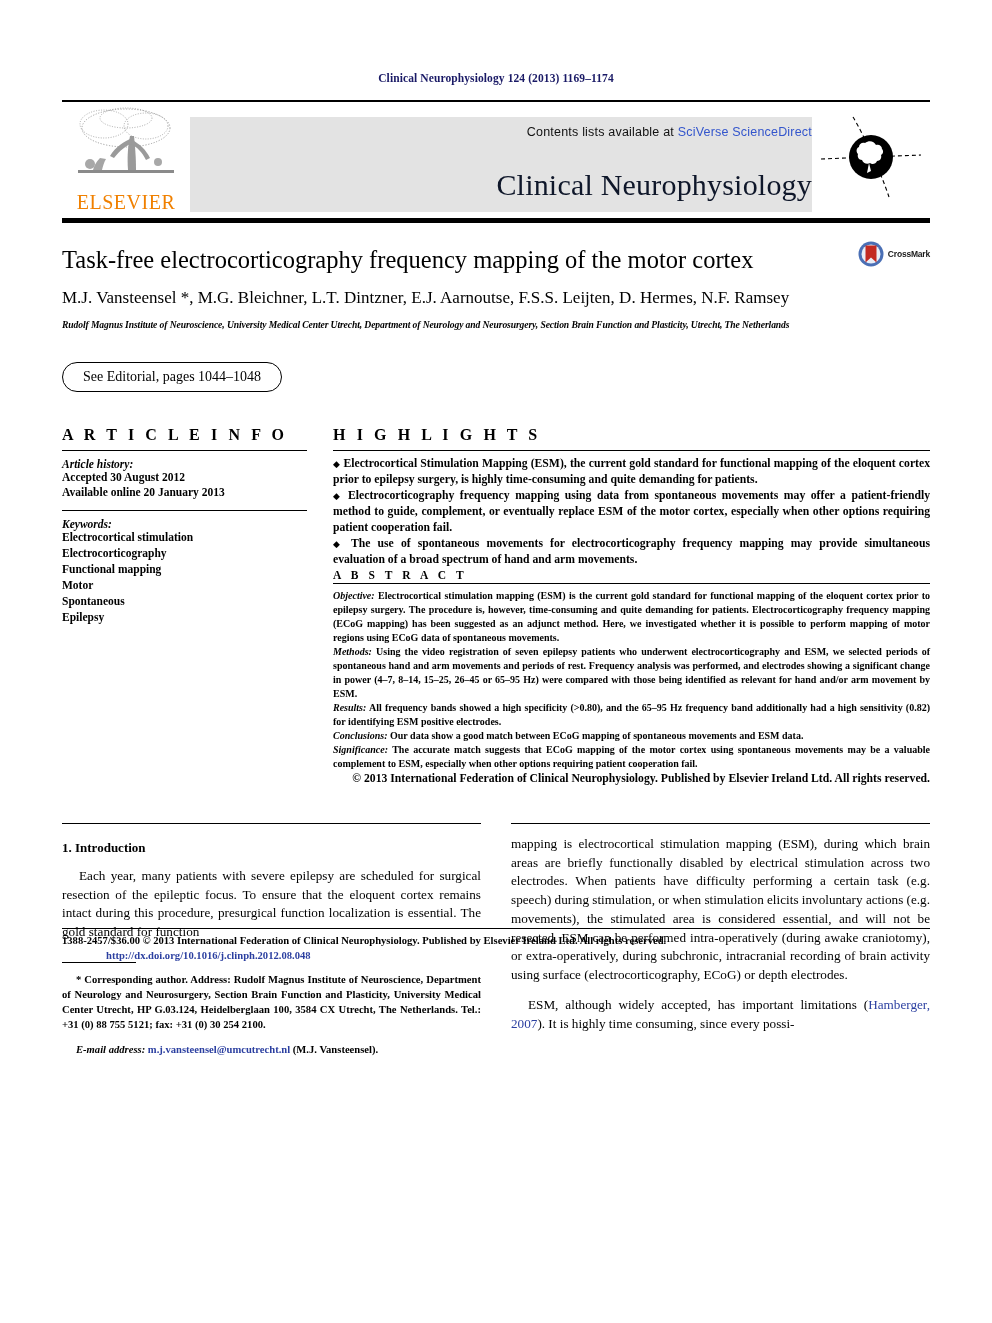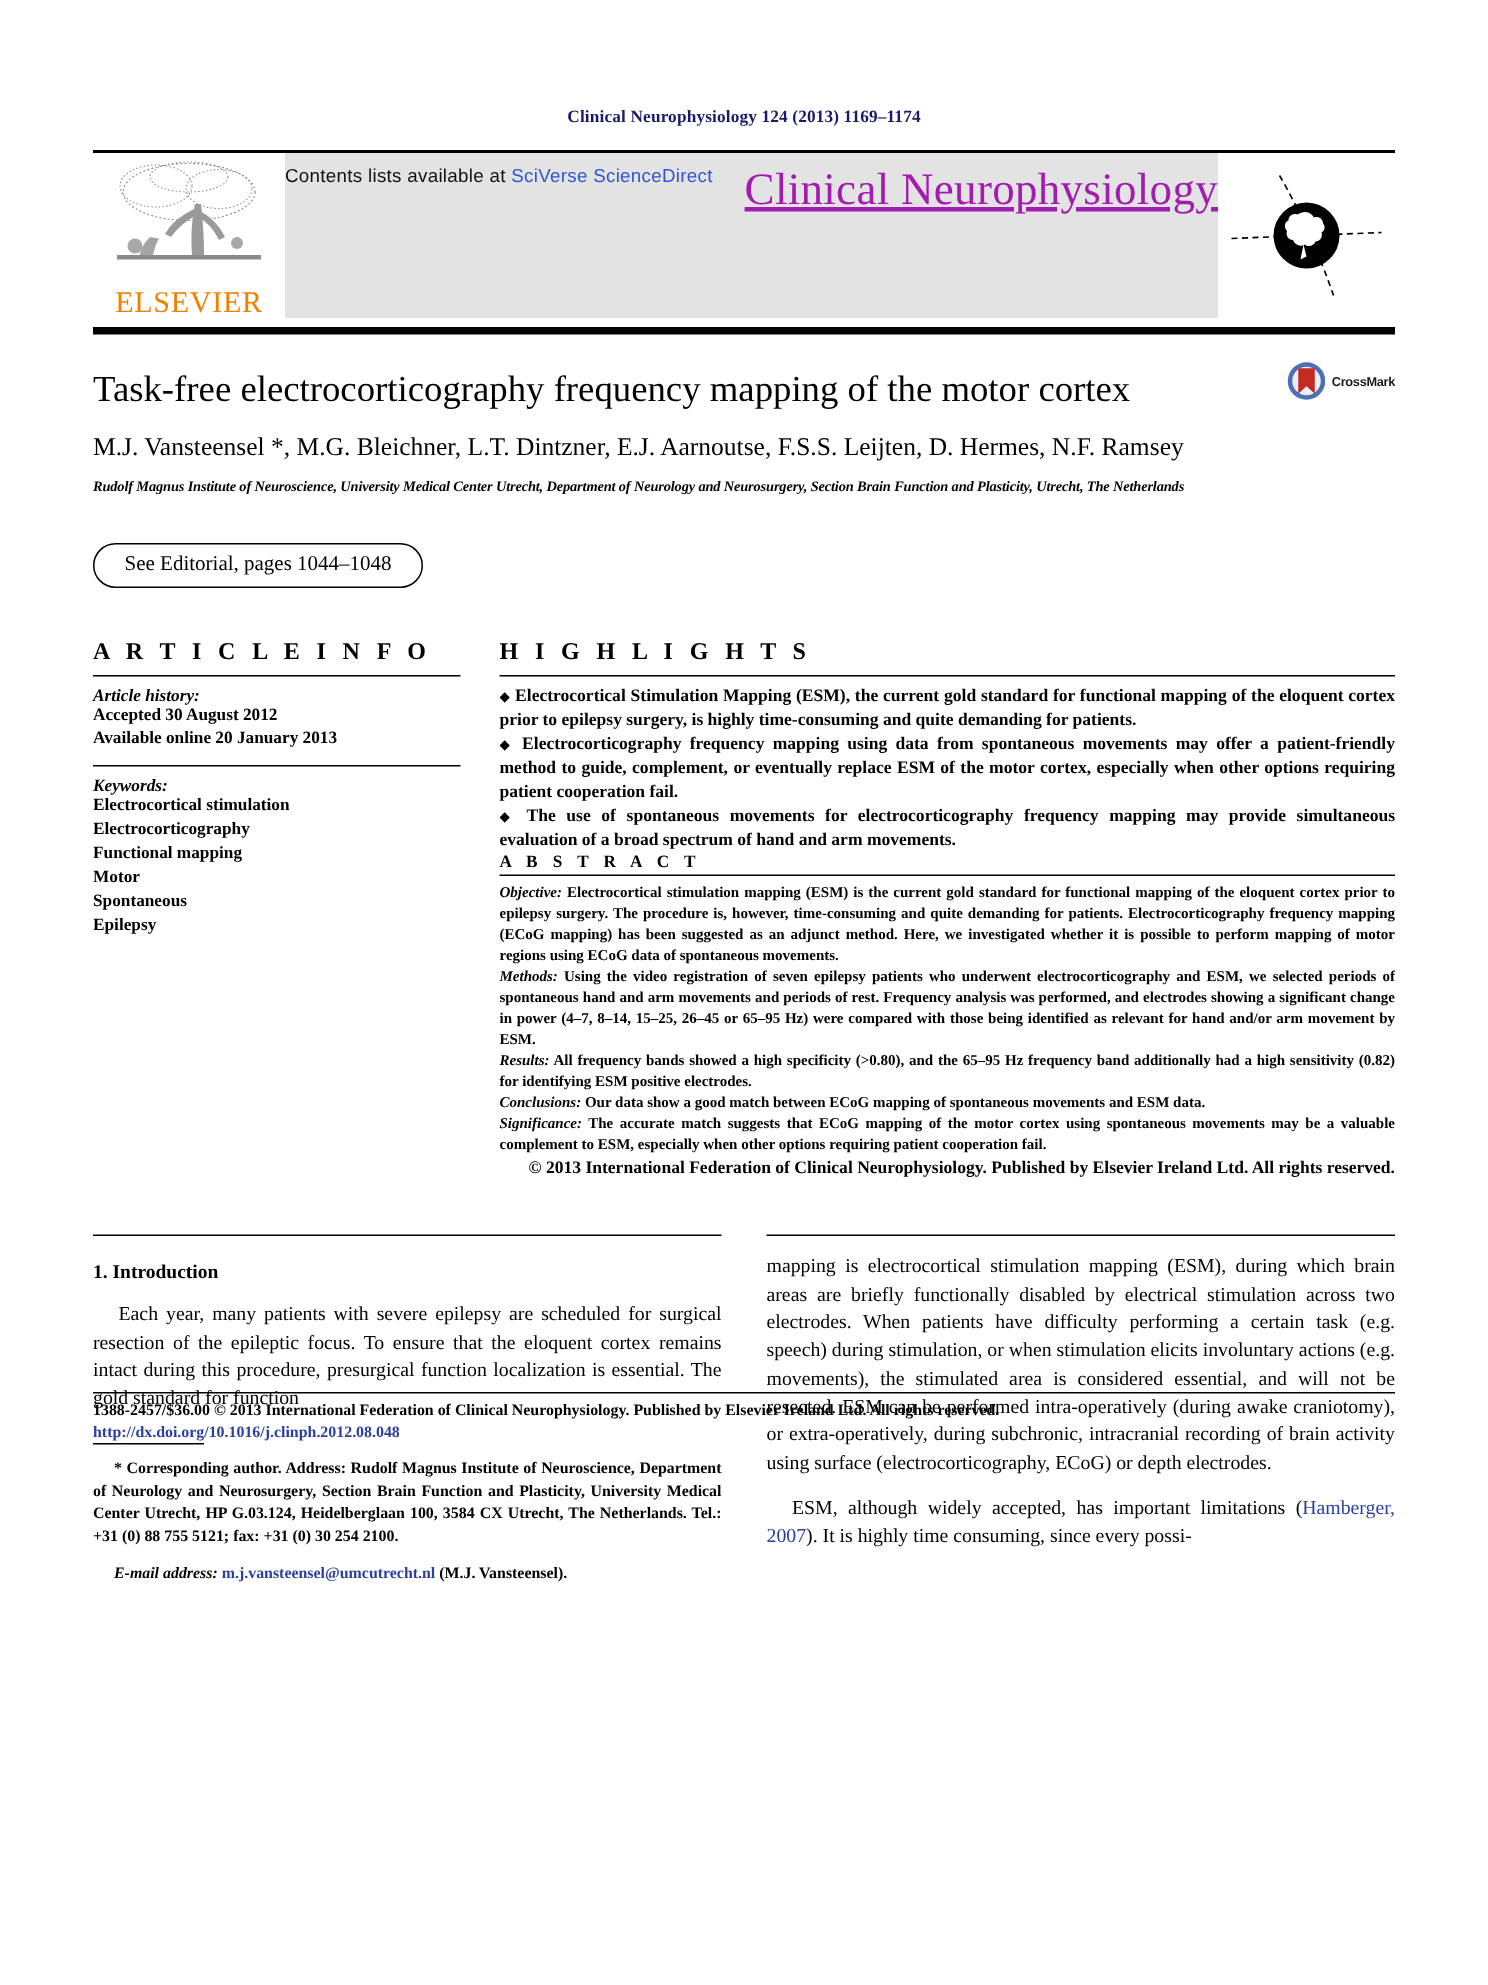--- a/index.html
+++ b/index.html
@@ -56,39 +56,39 @@
     font-size: 20px;
     color: #f08000;
     letter-spacing: 0.5px;
     line-height: 1;
     margin-top: 1px;
   }
   .journal-band {
     flex: 1 1 auto;
     background: #e3e3e3;
     display: flex;
-    flex-direction: row;
-    align-items: flex-start;
+    flex-direction: column;
+    align-items: flex-end;
     justify-content: space-between;
     padding: 8px 0 10px 0;
     box-sizing: border-box;
+    margin-top: 15px;
   }
   .contents-line {
     font-family: "Liberation Sans", sans-serif;
     font-size: 12.5px;
     color: #111;
     letter-spacing: 0.2px;
   }
   .contents-line .sd-link { color: #3355cc; }
   .journal-name {
     font-family: "Liberation Serif", serif;
     font-size: 30px;
-    color: #a21caf;
+    color: #0f172a;
     letter-spacing: 0.2px;
-    text-decoration: underline;
   }
   .homepage-line {
     font-family: "Liberation Sans", sans-serif;
     font-size: 11.5px;
     letter-spacing: 1.6px;
     color: #111;
   }
   .journal-mark {
     width: 118px;
     flex: 0 0 118px;
@@ -278,20 +278,21 @@
   .issn-line {
     font-size: 10.6px;
     font-weight: bold;
     line-height: 1.35;
   }
   .doi-line {
     font-size: 10.6px;
     font-weight: bold;
     color: #2b3fa0;
     line-height: 1.35;
+    margin-left: 44px;
   }
 </style>
 </head>
 <body>
 
 <div class="page">
 
   
   <div class="running-head">Clinical Neurophysiology 124 (2013) 1169–1174</div>
 

